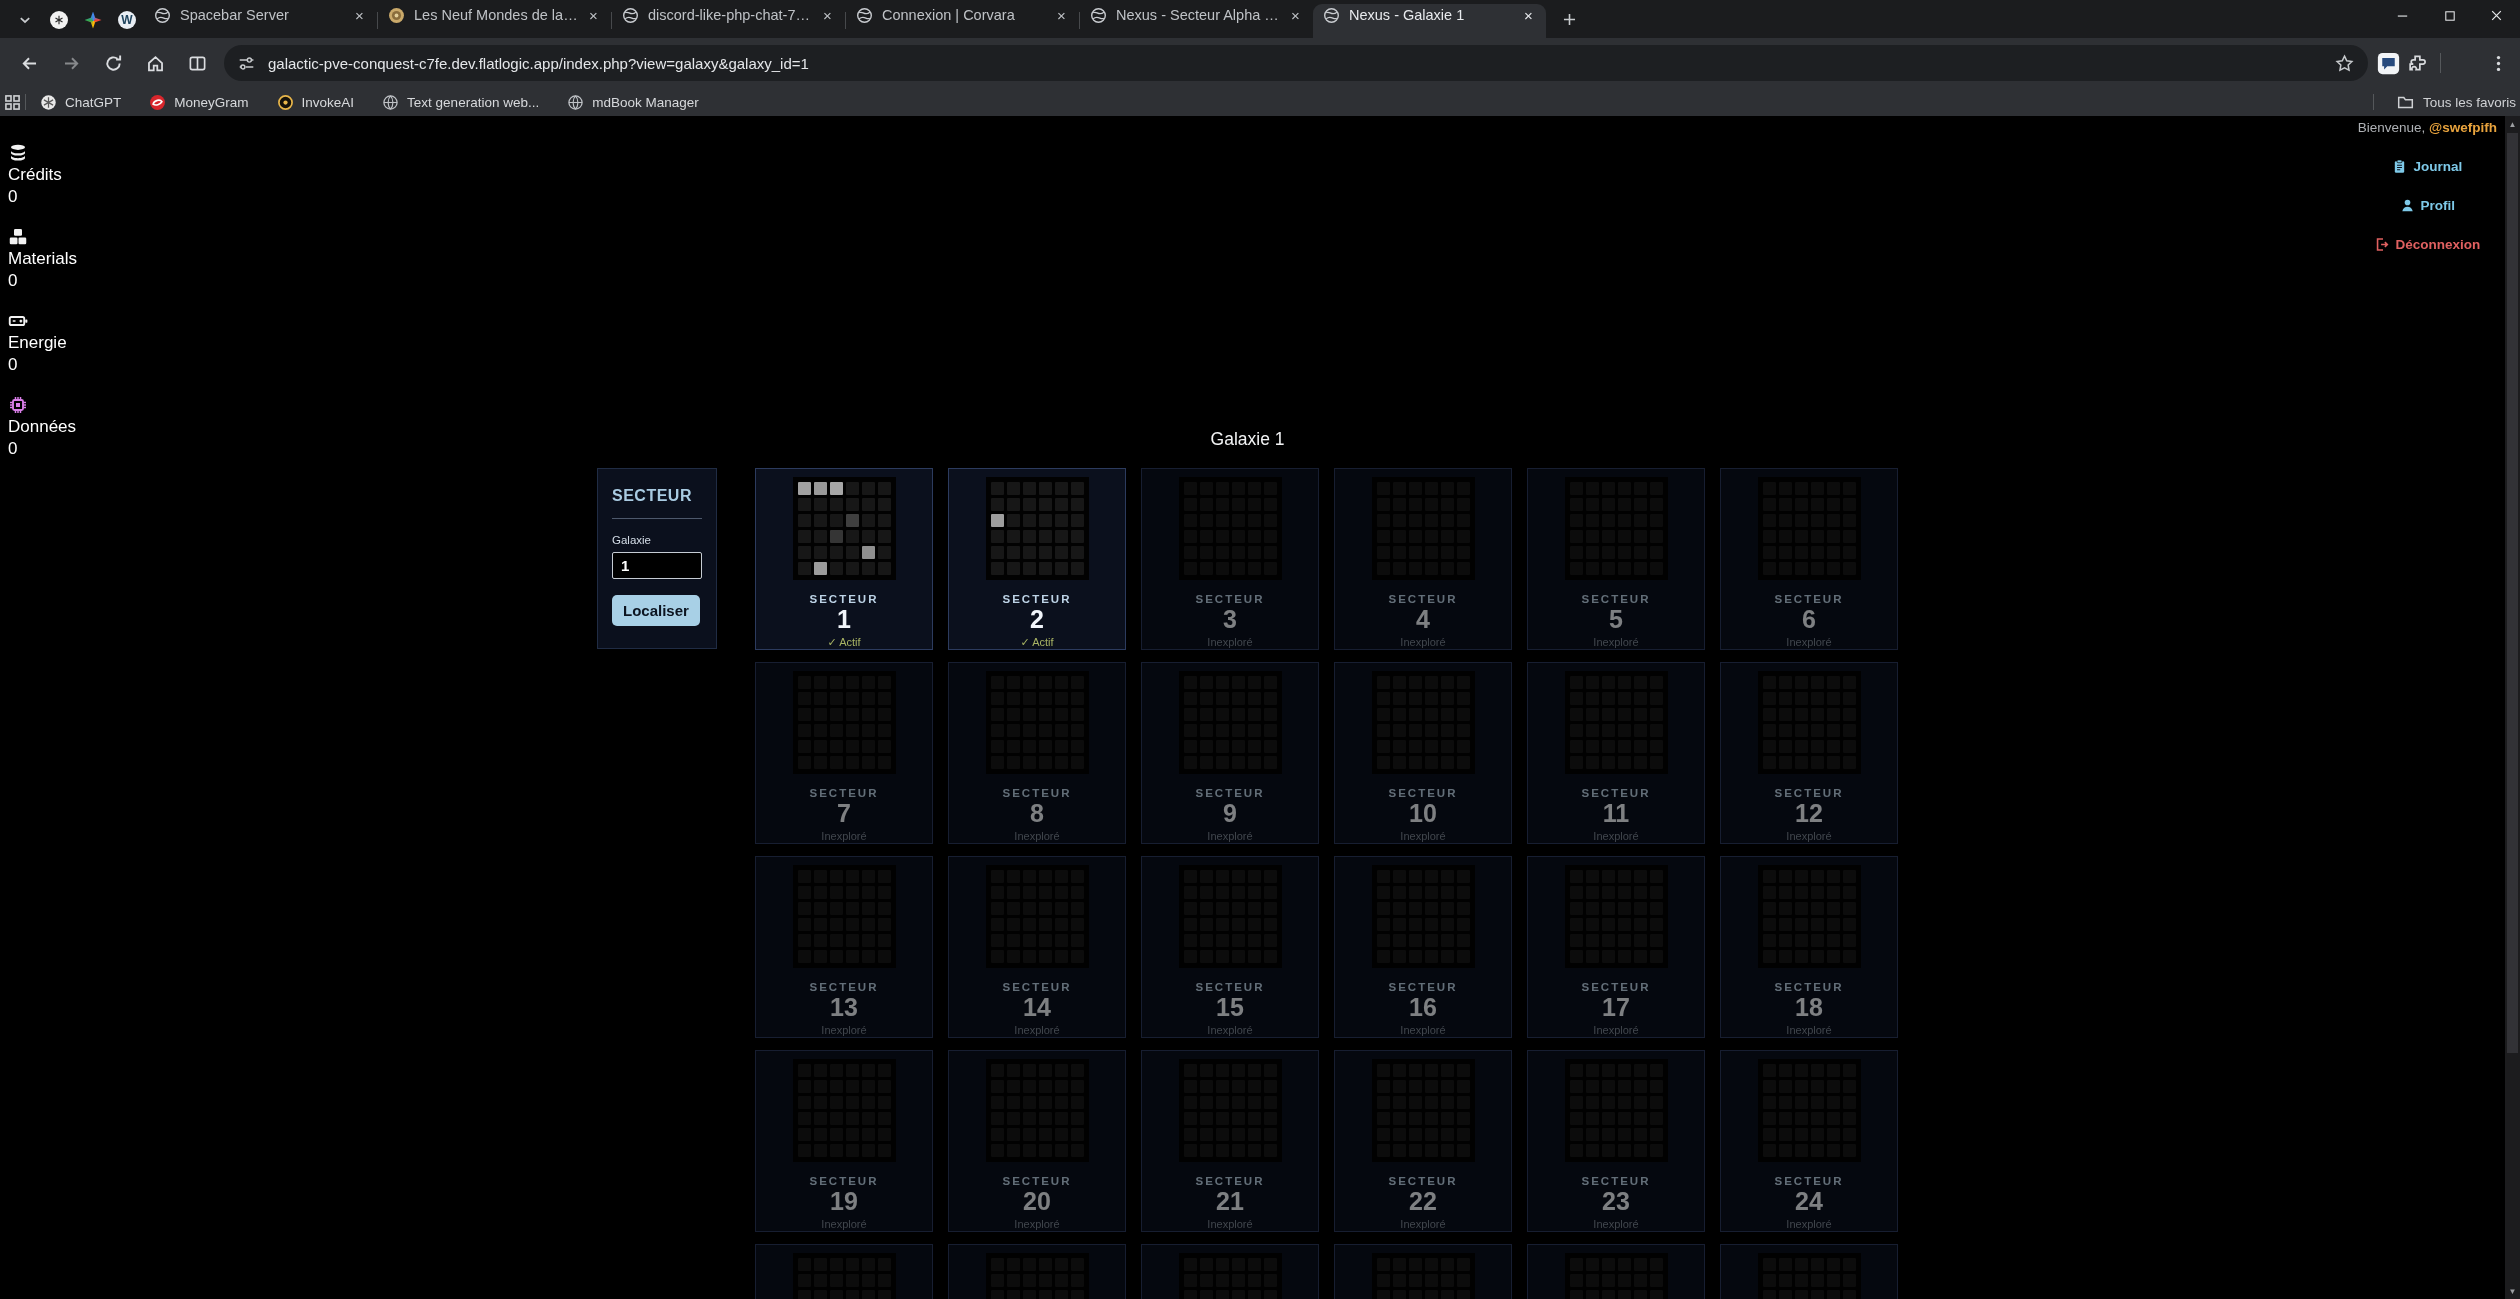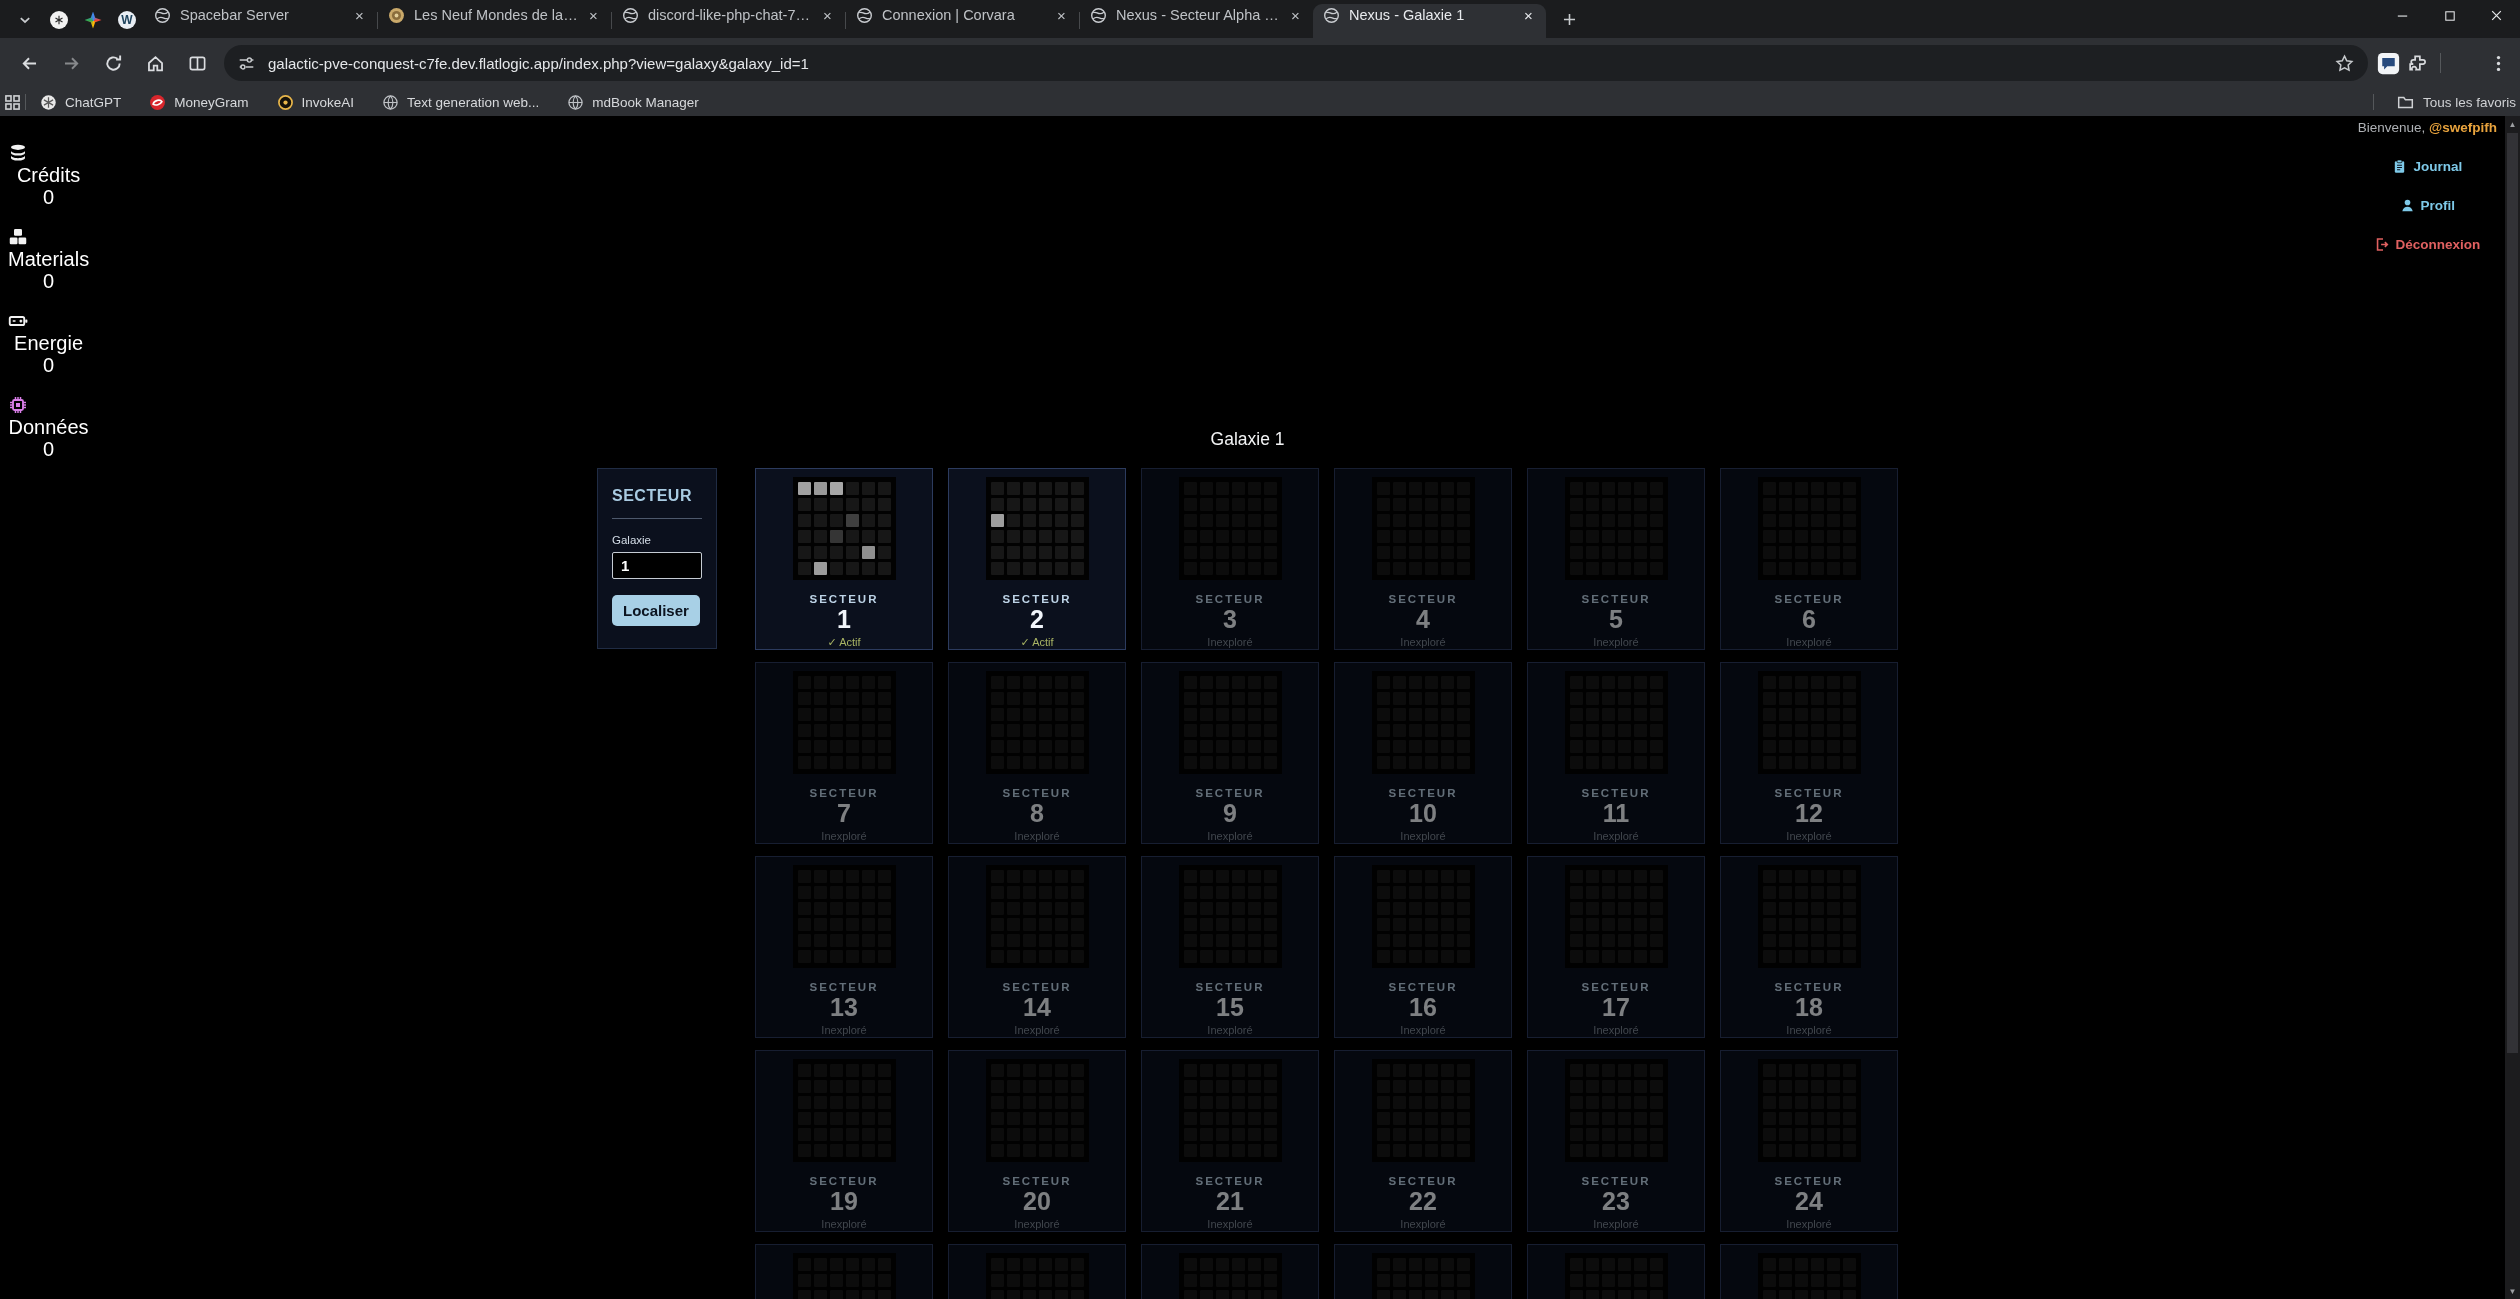--- a/index.html
+++ b/index.html
@@ -49,21 +49,21 @@
 
   
   .page{position:absolute;top:116px;left:0;right:15px;bottom:0;background:#000;
         overflow:hidden;color:#fff;}
   .page-header{position:absolute;top:4px;right:8px;display:flex;align-items:center;gap:24px;
                font-size:13.5px;flex-direction:column;}
   .ph-welcome{color:#aeb1b5;}
   .ph-user{font-weight:bold;}
   .ph-link{display:flex;align-items:center;gap:6px;font-weight:bold;cursor:pointer;}
 
-  .resources{position:absolute;top:27px;left:8px;font-size:20px;line-height:22px;color:#fff;text-align:center;}
+  .resources{position:absolute;top:27px;left:8px;font-size:17px;line-height:22px;color:#fff;}
   .res{margin-bottom:19px;}
   .res .ric{display:block;height:21px;}
   .res .rl{display:block;}
   .res .rv{display:block;}
 
   .galaxy-wrap{position:absolute;left:597px;top:313px;width:1301px;}
   .galaxy-title{text-align:center;font-size:17.5px;color:#f2f3f4;margin-bottom:18px;}
   .main-row{display:flex;align-items:flex-start;}
 
   .univers{width:120px;flex:none;box-sizing:border-box;margin-right:38px;

